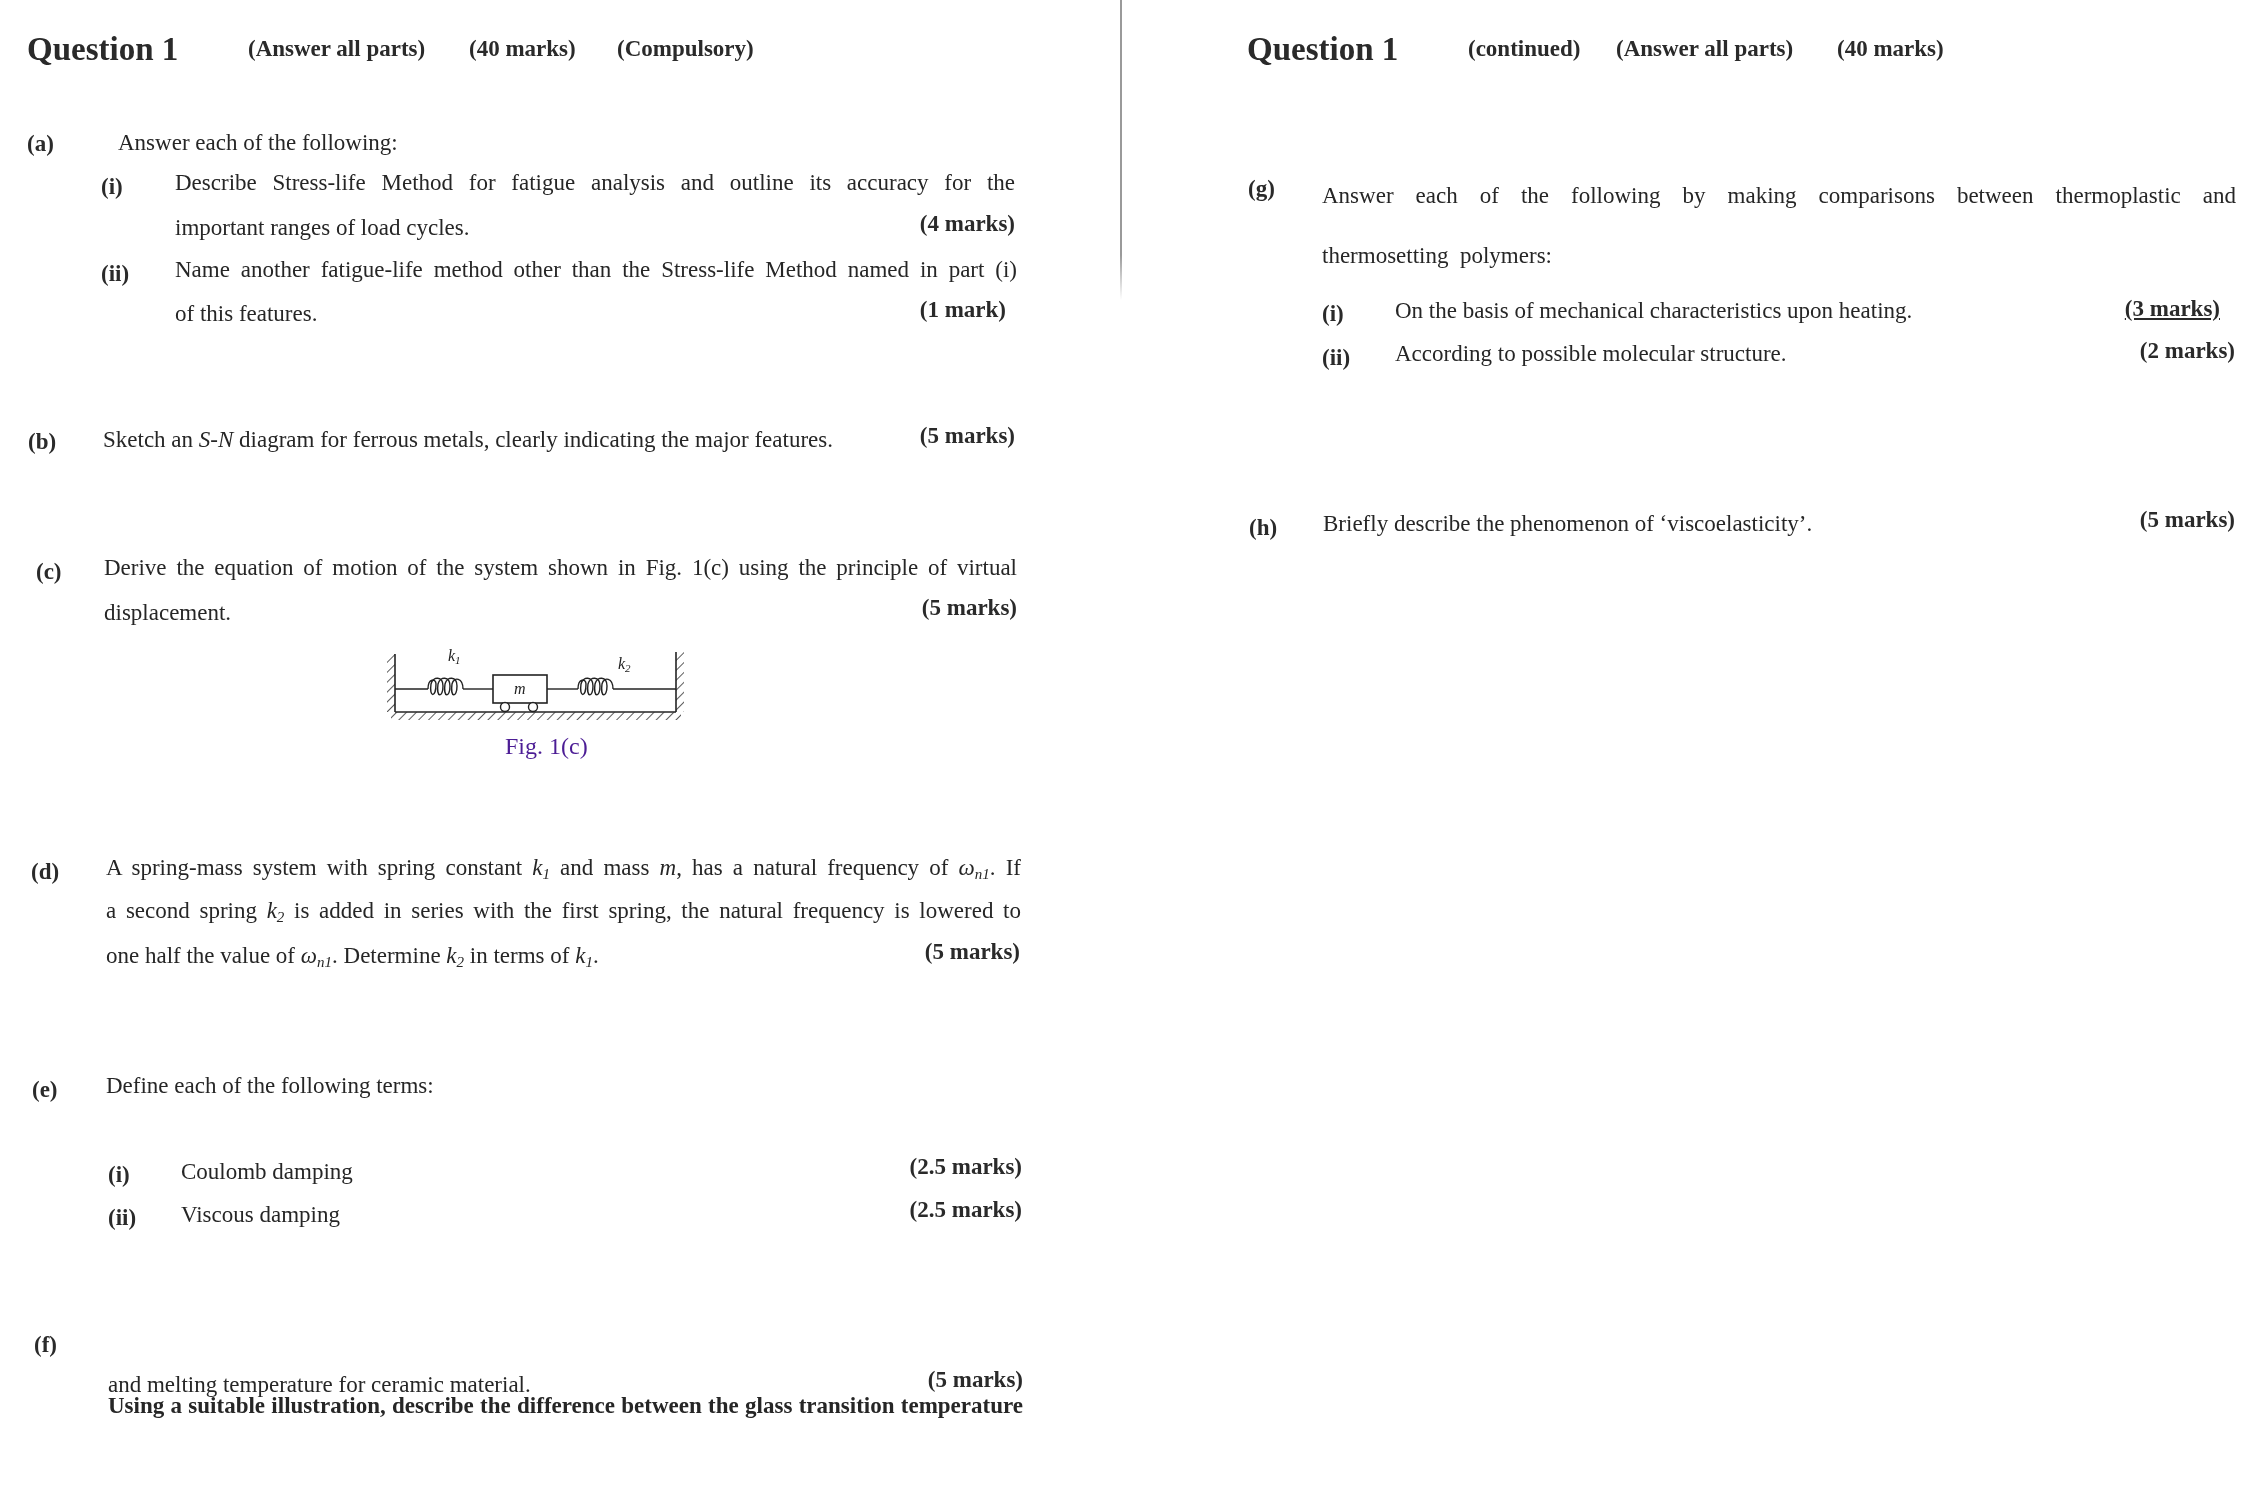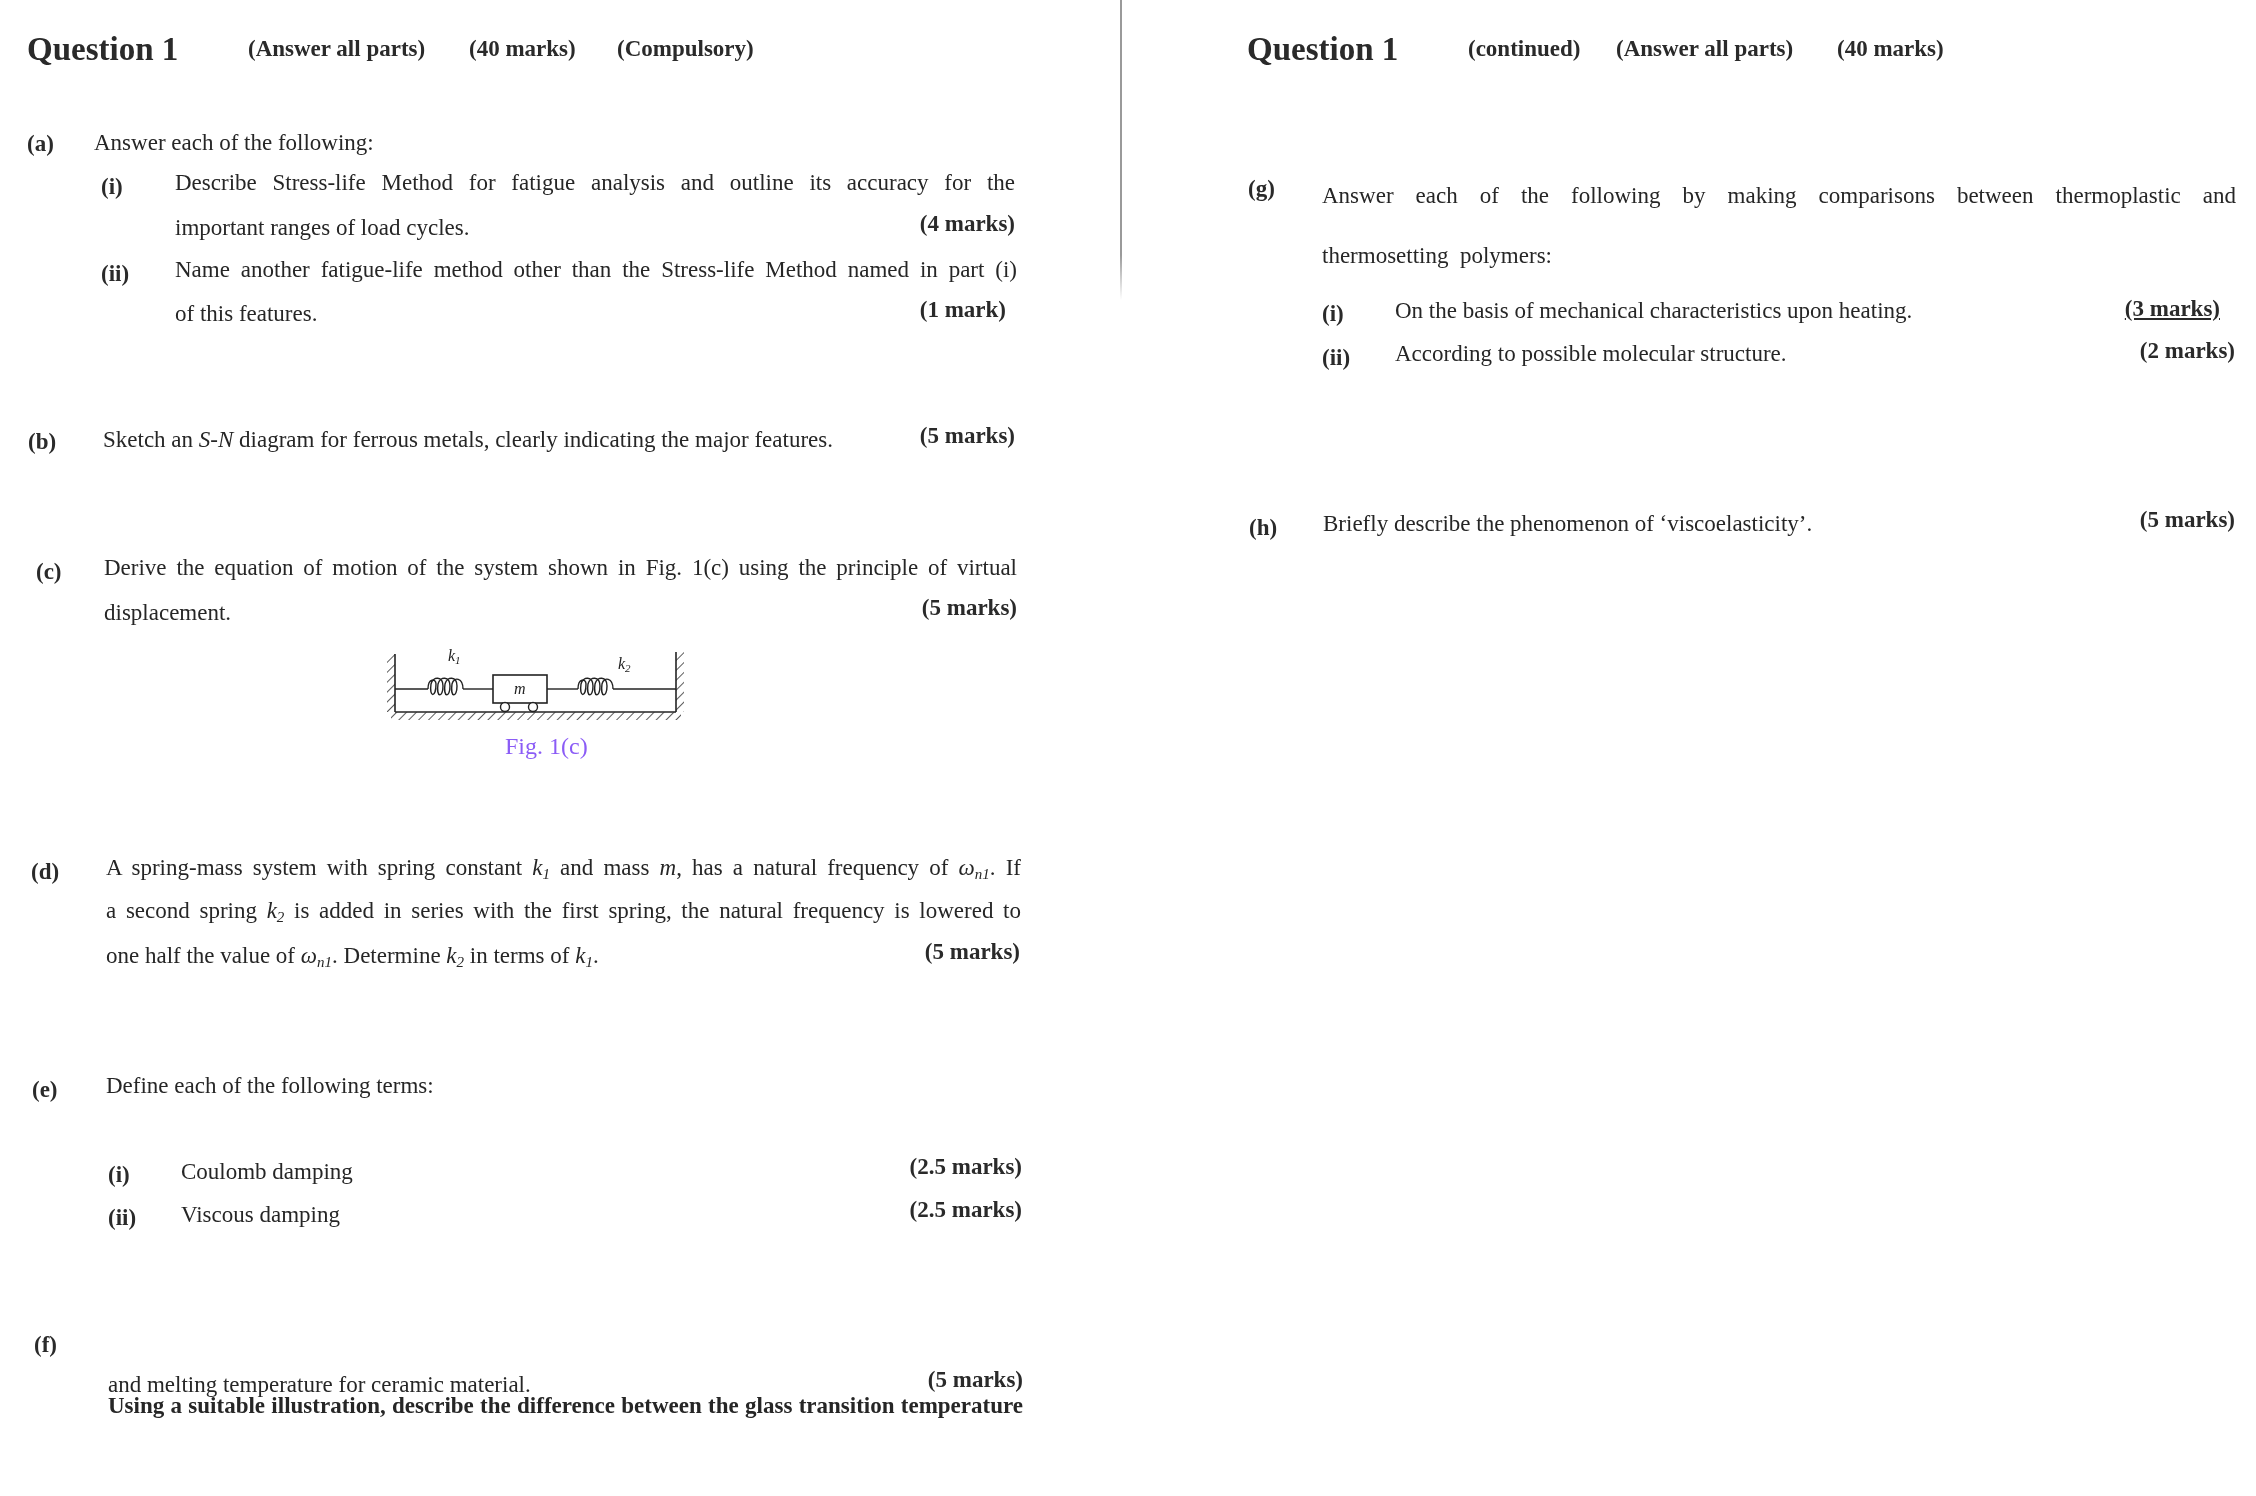--- a/index.html
+++ b/index.html
@@ -7,37 +7,37 @@
          font-family: "Liberation Serif", "DejaVu Serif", serif; color: #222222; }
   .abs { position: absolute; white-space: nowrap; line-height: 1; }
   .h-title { font-size: 33px; font-weight: bold; color: #2a2a2a; }
   .h-tag { font-size: 23px; font-weight: bold; color: #2a2a2a; }
   .lbl { font-size: 23px; font-weight: bold; color: #2a2a2a; }
   .txt { font-size: 23px; color: #262626; }
   .marks { font-size: 23px; font-weight: bold; color: #2a2a2a; text-align: right; }
   .just { text-align: justify; text-align-last: justify; white-space: nowrap; }
   .divider { position: absolute; left: 1120px; top: 0; width: 2px; height: 300px;
              background: linear-gradient(#9a9a9a 0%, #9a9a9a 85%, rgba(160,160,160,0) 100%); }
-  .cap { font-size: 24px; color: #8b5cf6; }
+  .cap { font-size: 24px; color: #4c1d95; }
   i { font-style: italic; }
   sub { font-size: 15px; vertical-align: -4px; line-height: 0; }
 </style>
 </head>
 <body>
 
 <div>
 
   <div class="abs h-title" style="left:27px; top:33px;">Question 1</div>
   <div class="abs h-tag" style="left:248px; top:37px;">(Answer all parts)</div>
   <div class="abs h-tag" style="left:469px; top:37px;">(40 marks)</div>
   <div class="abs h-tag" style="left:617px; top:37px;">(Compulsory)</div>
 
   <div>
     <div class="abs lbl" style="left:27px; top:132px;">(a)</div>
-    <div class="abs txt" style="left:94px; top:131px;">Answer each of the following:</div>
+    <div class="abs txt" style="left:118px; top:131px;">Answer each of the following:</div>
 
     <div class="abs lbl" style="left:101px; top:175px;">(i)</div>
     <div class="abs txt just" style="left:175px; top:171px; width:840px;">Describe Stress-life Method for fatigue analysis and outline its accuracy for the</div>
     <div class="abs txt" style="left:175px; top:216px;">important ranges of load cycles.</div>
     <div class="abs marks" style="right:1241px; top:212px;">(4 marks)</div>
 
     <div class="abs lbl" style="left:101px; top:262px;">(ii)</div>
     <div class="abs txt just" style="left:175px; top:258px; width:842px;">Name another fatigue-life method other than the Stress-life Method named in part (i)</div>
     <div class="abs txt" style="left:175px; top:302px;">of this features.</div>
     <div class="abs marks" style="right:1250px; top:298px;">(1 mark)</div>

